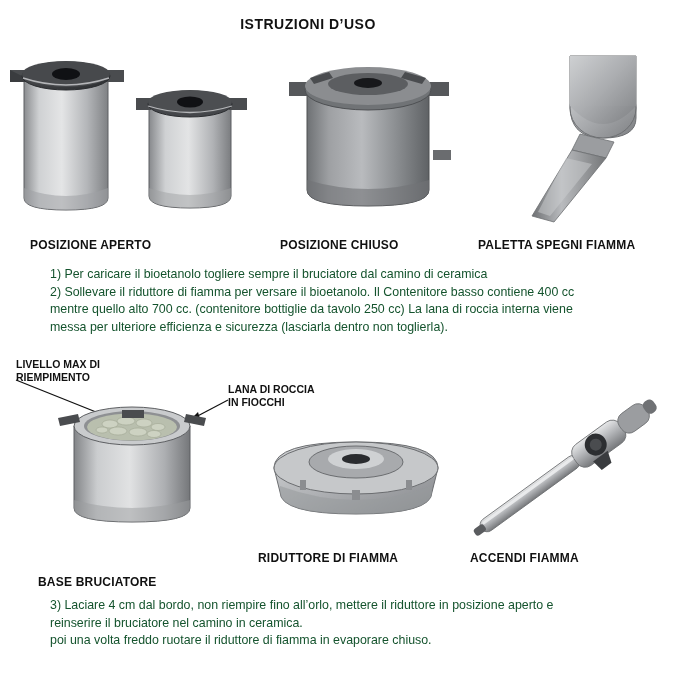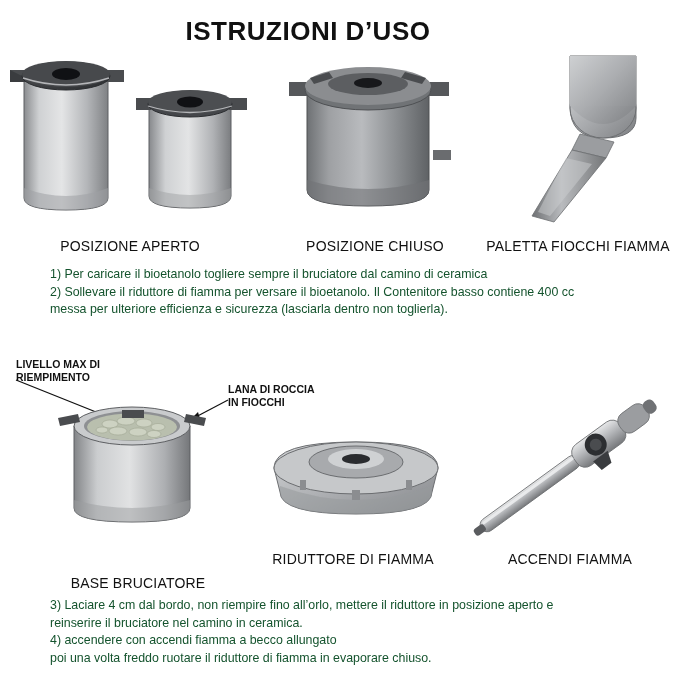--- a/index.html
+++ b/index.html
@@ -19,34 +19,33 @@
     position: relative;
     width: 700px;
     height: 700px;
   }
   .title {
     position: absolute;
     top: 16px;
     left: 0;
     width: 616px;
     text-align: center;
-    font-size: 26px;
+    font-size: 14px;
     font-weight: bold;
     letter-spacing: 0.5px;
     color: #111;
   }
 
   
   .caption {
     position: absolute;
-    font-size: 14px;
-    font-weight: normal;
+    font-size: 12px;
+    font-weight: bold;
     letter-spacing: 0.2px;
     color: #111;
-    text-align: center;
     white-space: nowrap;
   }
 
   
   .para {
     position: absolute;
     font-size: 12.4px;
     line-height: 17.5px;
     color: #14532d;
   }
@@ -180,25 +179,26 @@
 
       <path d="M70,88 L104,96 L96,112 L62,104 Z" fill="#9b9da0" stroke="#6c6e71" stroke-width="0.8"></path>
 
       <path d="M62,104 L96,112 L44,176 L22,170 Z" fill="url(#gHandle)" stroke="#6c6e71" stroke-width="0.8"></path>
       <path d="M56,112 L82,118 L40,170 L28,166 Z" fill="#cbcdcf" opacity="0.5"></path>
     </svg>
   </div>
 
   <div class="caption" style="left:30px; top:238px; width:200px;">POSIZIONE APERTO</div>
   <div class="caption" style="left:280px; top:238px; width:190px;">POSIZIONE CHIUSO</div>
-  <div class="caption" style="left:478px; top:238px; width:200px;">PALETTA FIOCCHI FIAMMA</div>
+  <div class="caption" style="left:478px; top:238px; width:200px;">PALETTA SPEGNI FIAMMA</div>
 
   <div class="para" style="left:50px; top:266px; width:620px;">
     <div>1) Per caricare il bioetanolo togliere sempre il bruciatore dal camino di ceramica</div>
     <div>2) Sollevare il riduttore di fiamma per versare il bioetanolo. Il Contenitore basso contiene 400 cc</div>
+    <div>mentre quello alto 700 cc. (contenitore bottiglie da tavolo 250 cc) La lana di roccia interna viene</div>
     <div>messa per ulteriore efficienza e sicurezza (lasciarla dentro non toglierla).</div>
   </div>
 
   <div class="annot" style="left:16px; top:358px; width:120px;">
     <div>LIVELLO MAX DI</div>
     <div>RIEMPIMENTO</div>
   </div>
 
   <div class="annot" style="left:228px; top:383px; width:130px;">
     <div>LANA DI ROCCIA</div>
@@ -307,17 +307,16 @@
     </svg>
   </div>
 
   <div class="caption" style="left:38px; top:551px; width:200px;margin-top:24px;">BASE BRUCIATORE</div>
   <div class="caption" style="left:470px; top:551px; width:200px;">ACCENDI FIAMMA</div>
   <div class="caption" style="left:258px; top:551px; width:190px;">RIDUTTORE DI FIAMMA</div>
 
   <div class="para" style="left:50px; top:597px; width:630px;">
     <div>3) Laciare 4 cm dal bordo, non riempire fino all’orlo, mettere il riduttore in posizione aperto e</div>
     <div>reinserire il bruciatore nel camino in ceramica.</div>
-    <div>4) accendere con accendi fiamma a becco allungato</div>
     <div>poi una volta freddo ruotare il riduttore di fiamma in evaporare chiuso.</div>
   </div>
 
 </div>
 
 </body></html>

